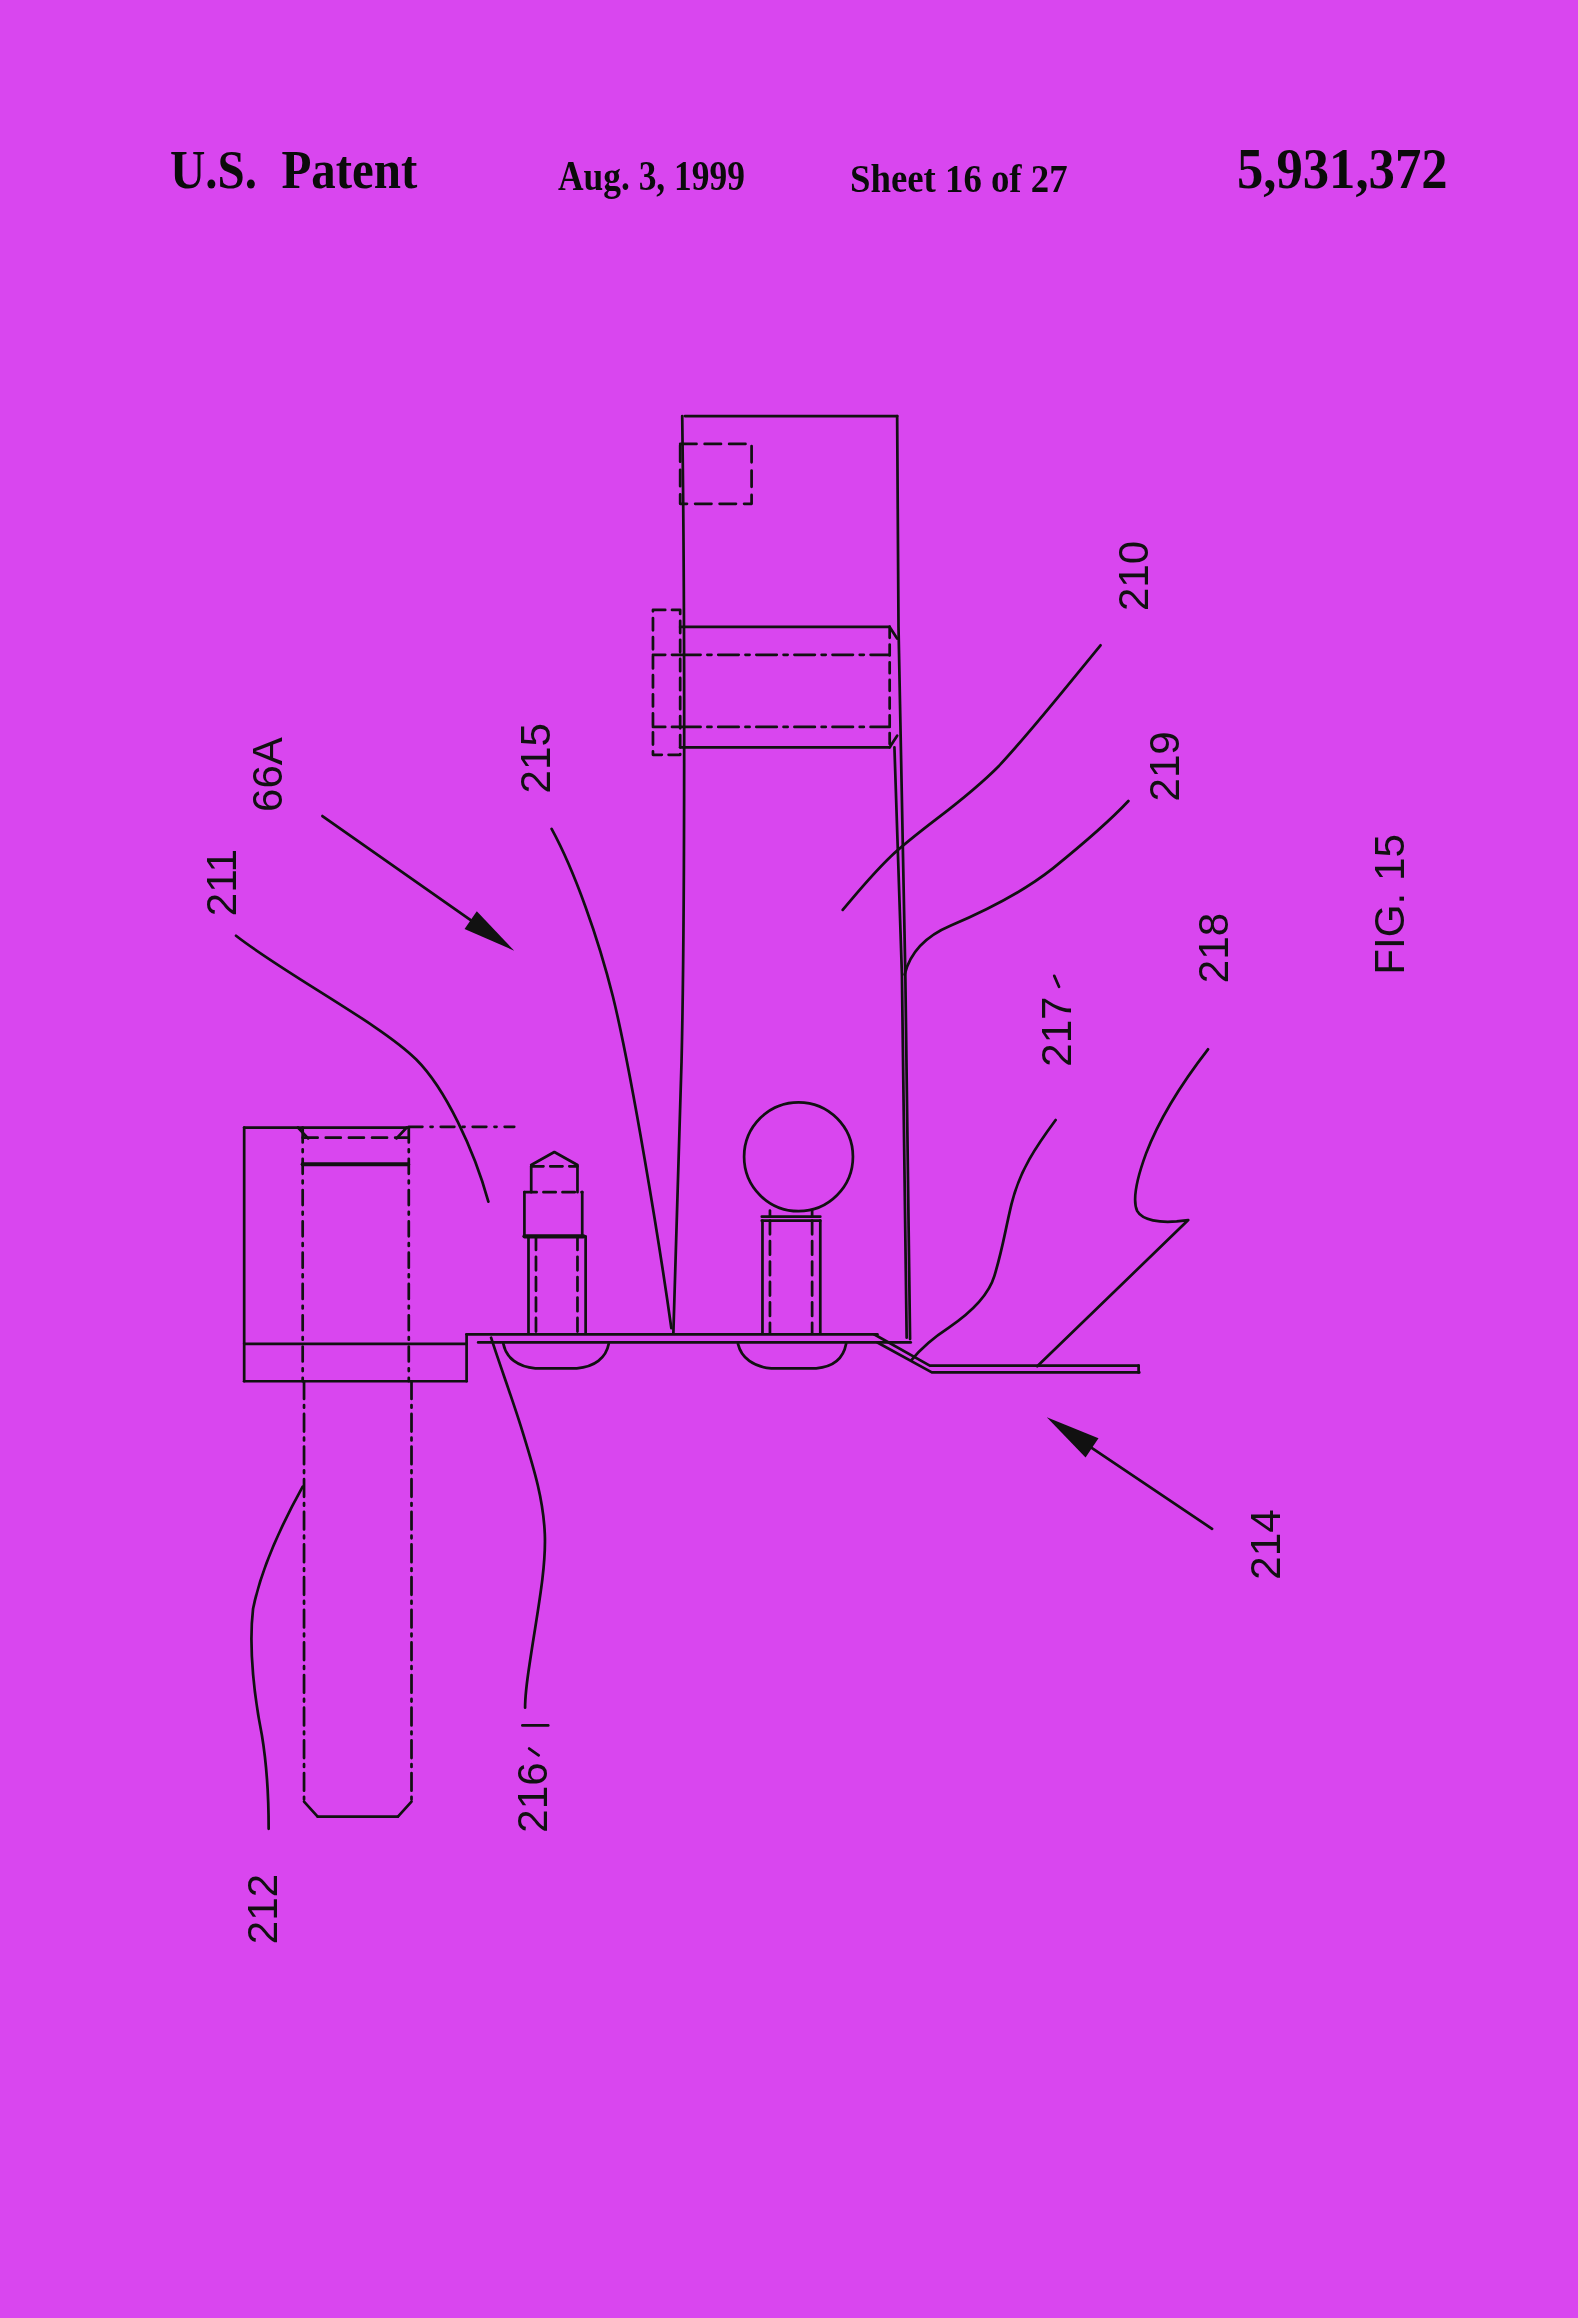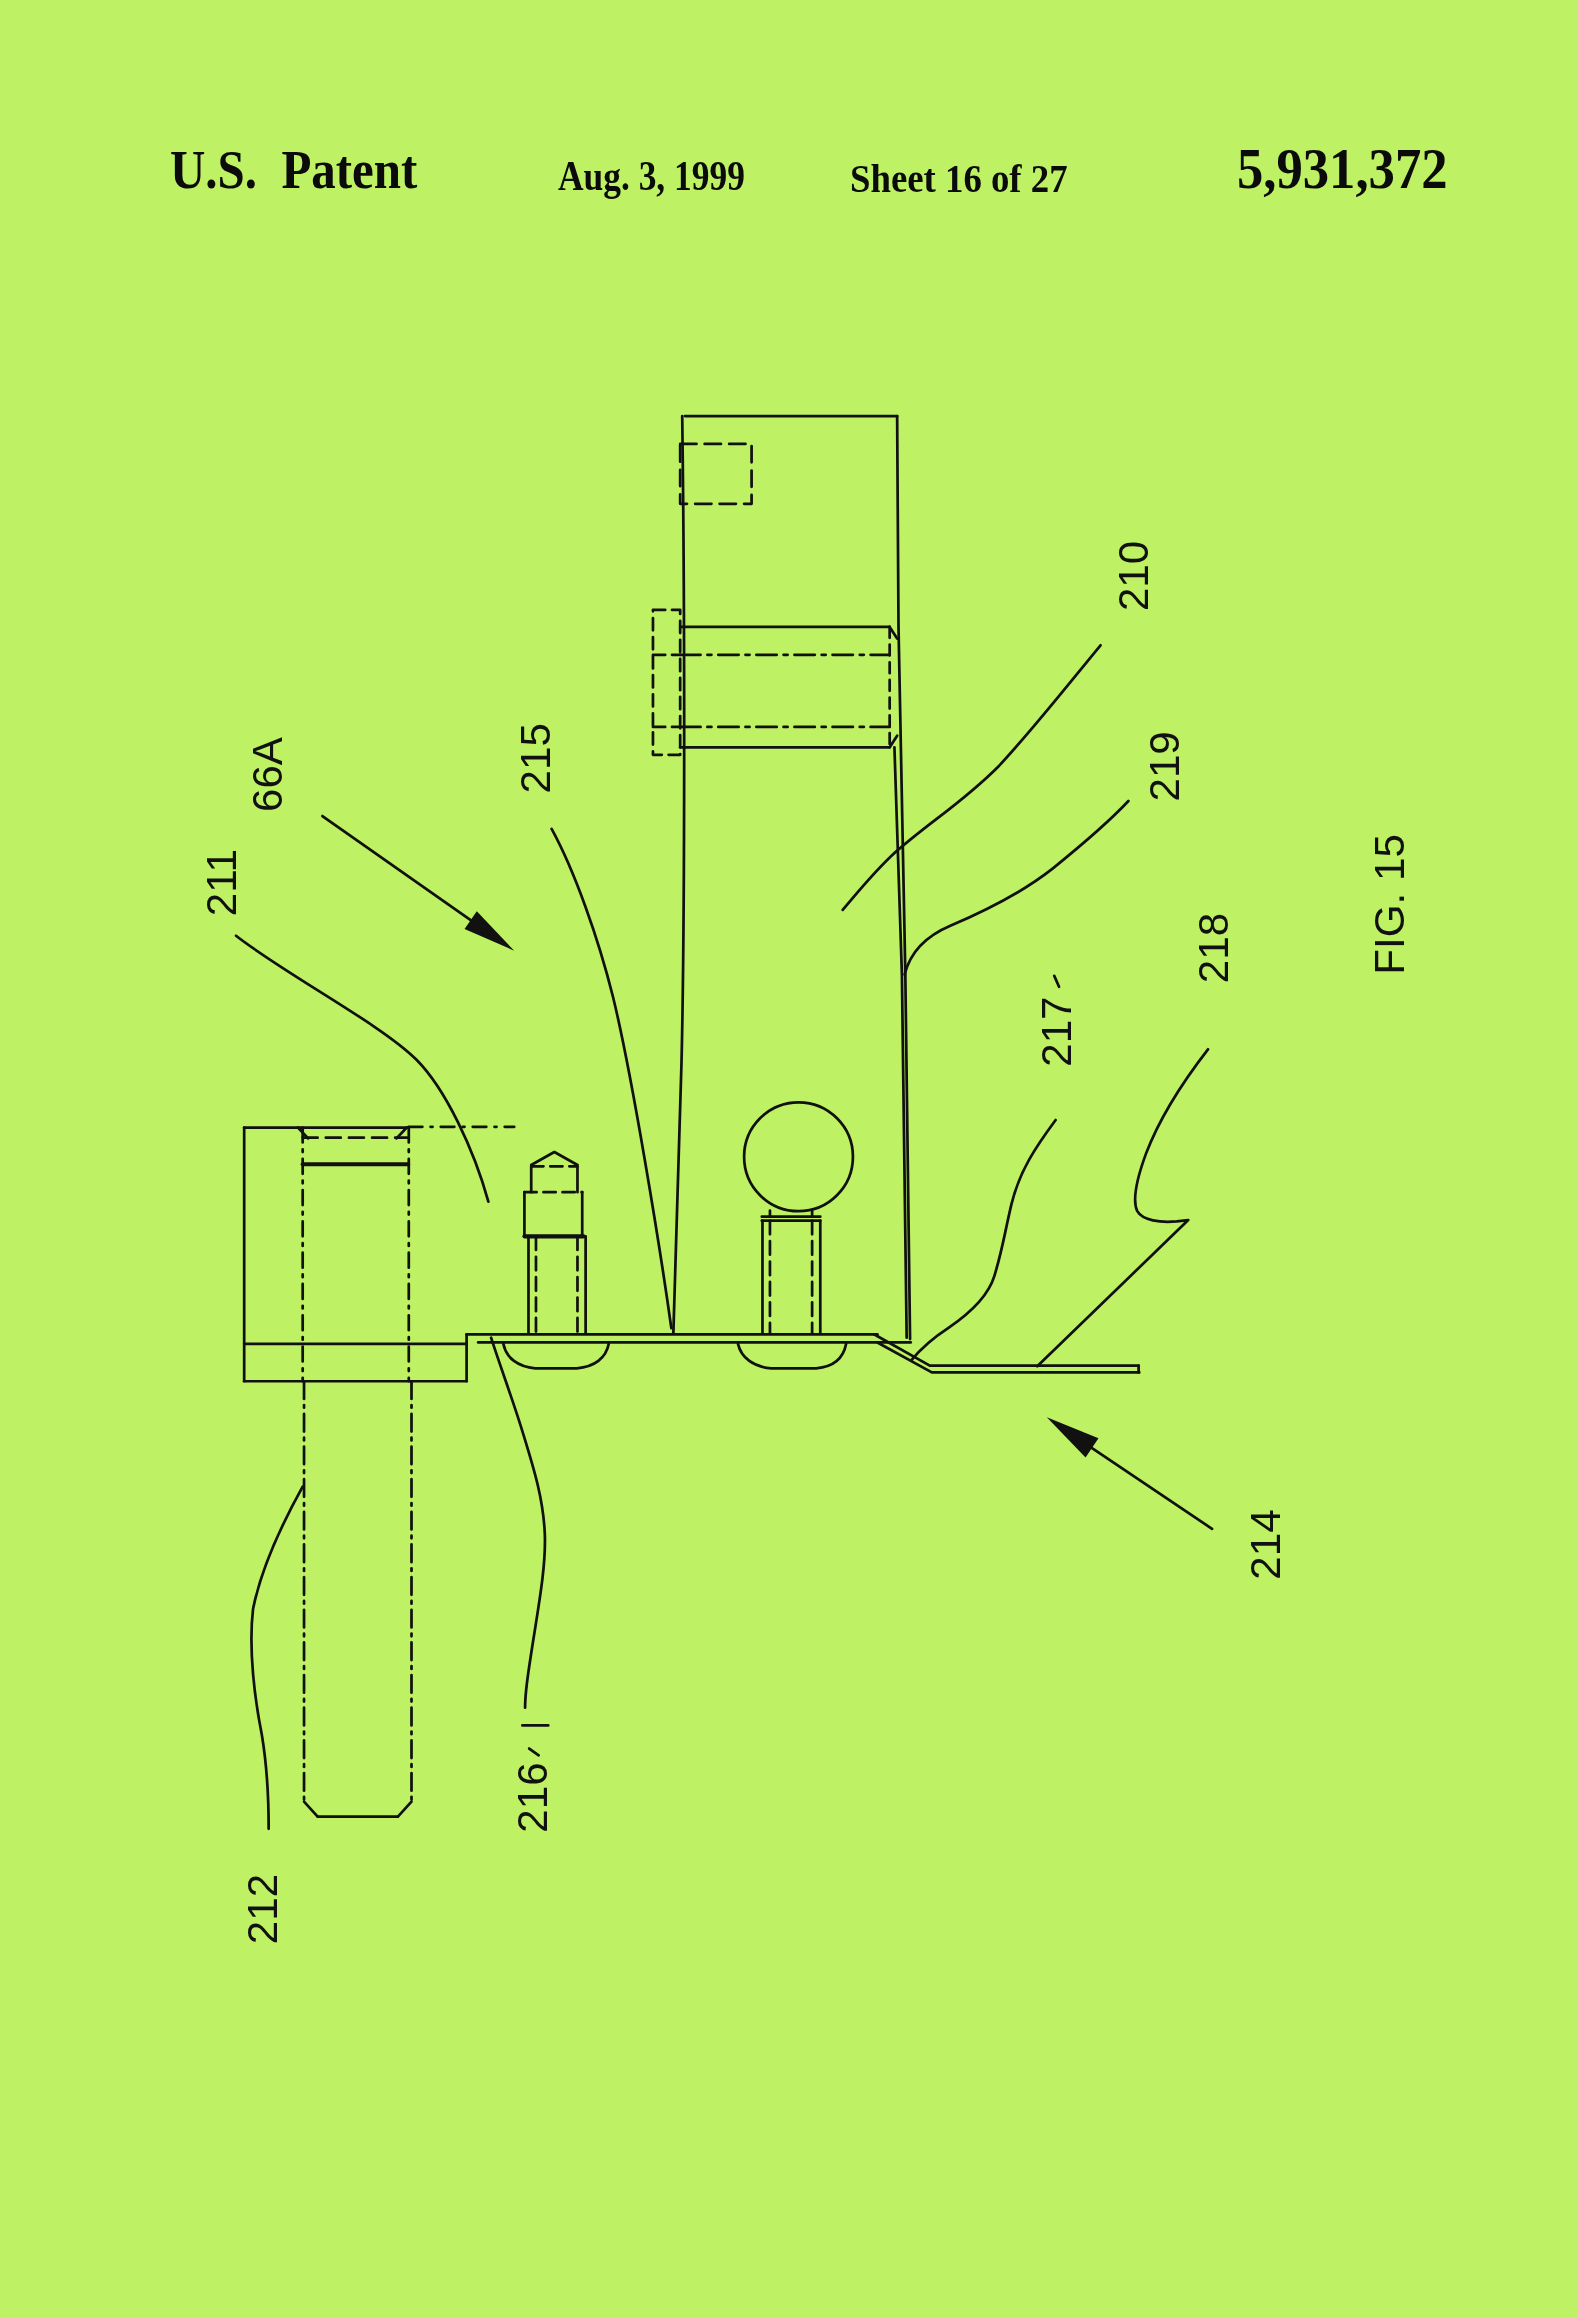--- a/index.html
+++ b/index.html
@@ -1,16 +1,16 @@
 <!DOCTYPE html>
 <html style="font-size:11px"><head>
 <meta charset="utf-8">
 <style>
   html,body{margin:0;padding:0;background:#ffffff;}
-  #page{position:relative;width:1578px;height:2319px;background:#bef264;overflow:hidden;}
+  #page{position:relative;width:1578px;height:2319px;background:#d946ef;overflow:hidden;}
   .hdr{position:absolute;font-family:"Liberation Serif",serif;font-weight:bold;color:#0b0b0b;white-space:nowrap;}
 </style>
 </head>
 <body>
 <div id="page">
   <div class="hdr" style="left:170px;top:139px;font-size:54px;transform:scaleX(0.906);transform-origin:0 0;">U.S.&nbsp;&nbsp;Patent</div>
   <div class="hdr" style="left:558px;top:152px;font-size:42px;transform:scaleX(0.843);transform-origin:0 0;">Aug. 3, 1999</div>
   <div class="hdr" style="left:850px;top:154px;font-size:41px;transform:scaleX(0.897);transform-origin:0 0;">Sheet 16 of 27</div>
   <div class="hdr" style="left:1237px;top:137px;font-size:56px;transform:scaleX(0.94);transform-origin:0 0;">5,931,372</div>
 

